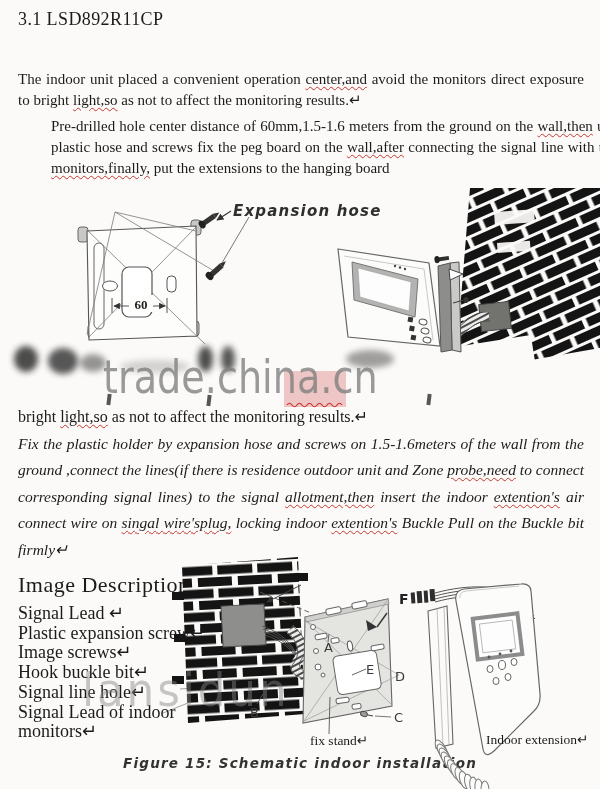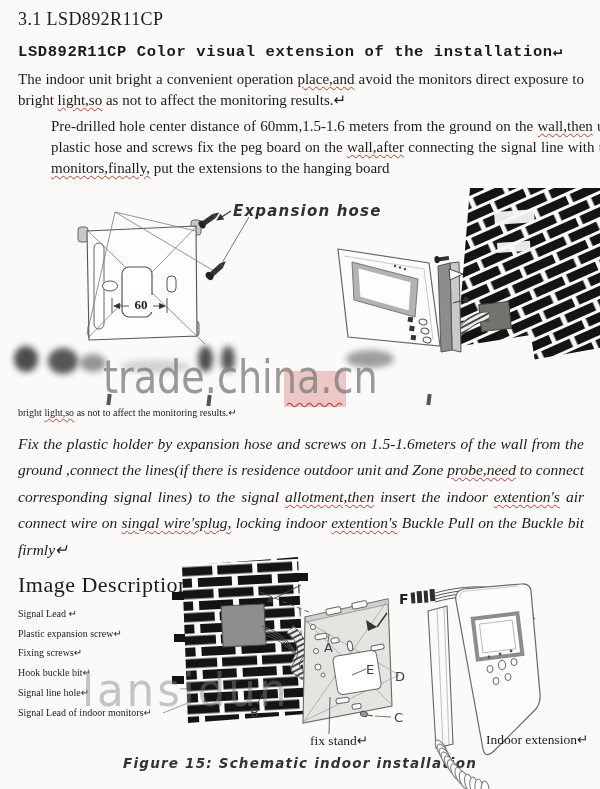--- a/index.html
+++ b/index.html
@@ -7,52 +7,51 @@
         font-family:"Liberation Serif",serif;color:#1b1b1b;margin:0 auto;}
   .abs{position:absolute;}
   .sec-h{left:18px;top:9px;font-size:18px;letter-spacing:.4px;}
   .doc-title{left:18px;top:42px;font-family:"Liberation Mono",monospace;font-weight:bold;
              font-size:15.5px;letter-spacing:.6px;white-space:nowrap;}
   .para{left:18px;width:566px;font-size:15px;line-height:21px;text-align:justify;}
   #p1{top:69px;} #p2{top:116px;margin-left:33px;}
   #p3{top:431px;font-size:15.5px;line-height:26.4px;font-style:italic;}
   .sq{text-decoration-line:underline;text-decoration-style:wavy;text-decoration-color:#c8372d;
       text-decoration-thickness:1px;text-underline-offset:2px;}
-  #bright-line{left:18px;top:407px;font-size:10px;}
+  #bright-line{left:18px;top:407px;font-size:16px;}
   .wm{font-family:"DejaVu Sans",sans-serif;white-space:nowrap;transform-origin:left top;z-index:6;pointer-events:none;}
   #wm-mid{left:103px;top:350px;font-size:46px;color:rgba(125,125,125,.78);transform:scaleX(.83);}
   #wm-bl{left:82px;top:663px;font-size:46px;color:rgba(130,130,130,.45);transform:scaleX(.95);letter-spacing:3px;}
   #wm-br{left:391px;top:672px;font-size:33px;color:rgba(120,120,120,.55);letter-spacing:2px;}
   .blob{position:absolute;background:#2e2e2e;border-radius:50%;filter:blur(3px);z-index:5;}
   #pink-hl{left:284px;top:371px;width:62px;height:36px;background:rgba(226,146,146,.5);z-index:4;}
   #pink-wavy{left:286px;top:401px;z-index:5;}
   .tick{position:absolute;width:4px;height:11px;background:#2d2d2d;opacity:.8;transform:rotate(7deg);z-index:5;}
   #img-desc-h{left:18px;top:572px;font-size:22px;letter-spacing:.5px;}
-  #desc-list{left:18px;top:604px;width:230px;font-size:10px;z-index:3;}
+  #desc-list{left:18px;top:604px;width:230px;font-size:18px;z-index:3;}
   #desc-list .li{line-height:19.7px;}
   #fig-caption{left:0;right:0;top:755px;text-align:center;font-family:"DejaVu Sans",sans-serif;
                font-weight:bold;font-style:italic;font-size:13.5px;letter-spacing:1.2px;color:#333;}
   svg{position:absolute;left:0;}
   #diag1{top:185px;z-index:2;} #diag2{top:550px;z-index:2;}
   .exp{font-family:"DejaVu Sans",sans-serif;font-weight:bold;font-style:italic;font-size:15px;
        letter-spacing:1.2px;fill:#2f2f2f;}
   .dim{font-family:"Liberation Serif",serif;font-weight:bold;font-size:13px;fill:#222;text-anchor:middle;}
   .lbl{font-family:"DejaVu Sans",sans-serif;font-size:13px;fill:#3a3a3a;}
   .lblb{font-family:"DejaVu Sans",sans-serif;font-size:14px;font-weight:bold;fill:#222;}
   .cap-serif{font-family:"Liberation Serif",serif;font-size:13.5px;fill:#1b1b1b;}
 </style>
 </head>
 <body>
 
 <div id="page">
 
   <div class="abs sec-h">3.1 LSD892R11CP</div>
-  <div class="abs doc-title">LSD892R11CP Color visual extension of the installation↵</div>
-
-  <div class="abs para" id="p1"><span>The indoor unit bright a convenient operation </span><span class="sq">place,and</span><span> avoid the monitors direct exposure to bright </span><span class="sq">light,so</span><span> as not to affect the monitoring results.↵</span></div>
+
+  <div class="abs para" id="p1"><span>The indoor unit placed a convenient operation </span><span class="sq">center,and</span><span> avoid the monitors direct exposure to bright </span><span class="sq">light,so</span><span> as not to affect the monitoring results.↵</span></div>
   <div class="abs para" id="p2"><span>Pre-drilled hole center distance of 60mm,1.5-1.6 meters from the ground on the </span><span class="sq">wall,then</span><span> use plastic hose and screws fix the peg board on the </span><span class="sq">wall,after</span><span> connecting the signal line with the </span><span class="sq">monitors,finally,</span><span> put the extensions to the hanging board</span></div>
 
   <svg id="diag1" width="600" height="195" viewBox="0 185 600 195">
     <defs>
       <marker id="ah" viewBox="0 0 10 10" refX="9" refY="5" markerWidth="6.5" markerHeight="6.5" orient="auto-start-reverse">
         <path d="M0,0 L10,5 L0,10 Z" fill="#333"></path>
       </marker>
       <pattern id="bricksA" width="36" height="24" patternUnits="userSpaceOnUse" patternTransform="rotate(-24 500 270)">
         <rect width="36" height="24" fill="#fbfaf8"></rect>
         <rect x="0.5" y="1" width="31" height="9" fill="#141414"></rect>
@@ -169,21 +168,21 @@
   <div class="tick" style="left:427px;top:394px"></div>
   <div class="abs wm" id="wm-mid">trade.china.cn</div>
 
   <div class="abs" id="bright-line"><span>bright </span><span class="sq">light,so</span><span> as not to affect the monitoring results.↵</span></div>
   <div class="abs para" id="p3"><span>Fix the plastic holder by expansion hose and screws on 1.5-1.6meters of the wall from the ground ,connect the lines(if there is residence outdoor unit and Zone </span><span class="sq">probe,need</span><span> to connect corresponding signal lines) to the signal </span><span class="sq">allotment,then</span><span> insert the indoor </span><span class="sq">extention's</span><span> air connect wire on </span><span class="sq">singal wire'splug,</span><span> locking indoor </span><span class="sq">extention's</span><span> Buckle Pull on the Buckle bit firmly↵</span></div>
 
   <div class="abs" id="img-desc-h">Image Description</div>
   <div class="abs" id="desc-list">
     <div class="li">Signal Lead ↵</div>
     <div class="li">Plastic expansion screw↵</div>
-    <div class="li">Fixing screws↵</div>
+    <div class="li">Image screws↵</div>
     <div class="li">Hook buckle bit↵</div>
     <div class="li">Signal line hole↵</div>
     <div class="li">Signal Lead of indoor monitors↵</div>
   </div>
 
   <svg id="diag2" width="600" height="239" viewBox="0 550 600 239">
     <defs>
       <pattern id="bricksB" width="40" height="23" patternUnits="userSpaceOnUse" patternTransform="rotate(-3 240 640)">
         <rect width="40" height="23" fill="#fbfaf8"></rect>
         <rect x="1" y="1" width="34" height="9" fill="#141414"></rect>

